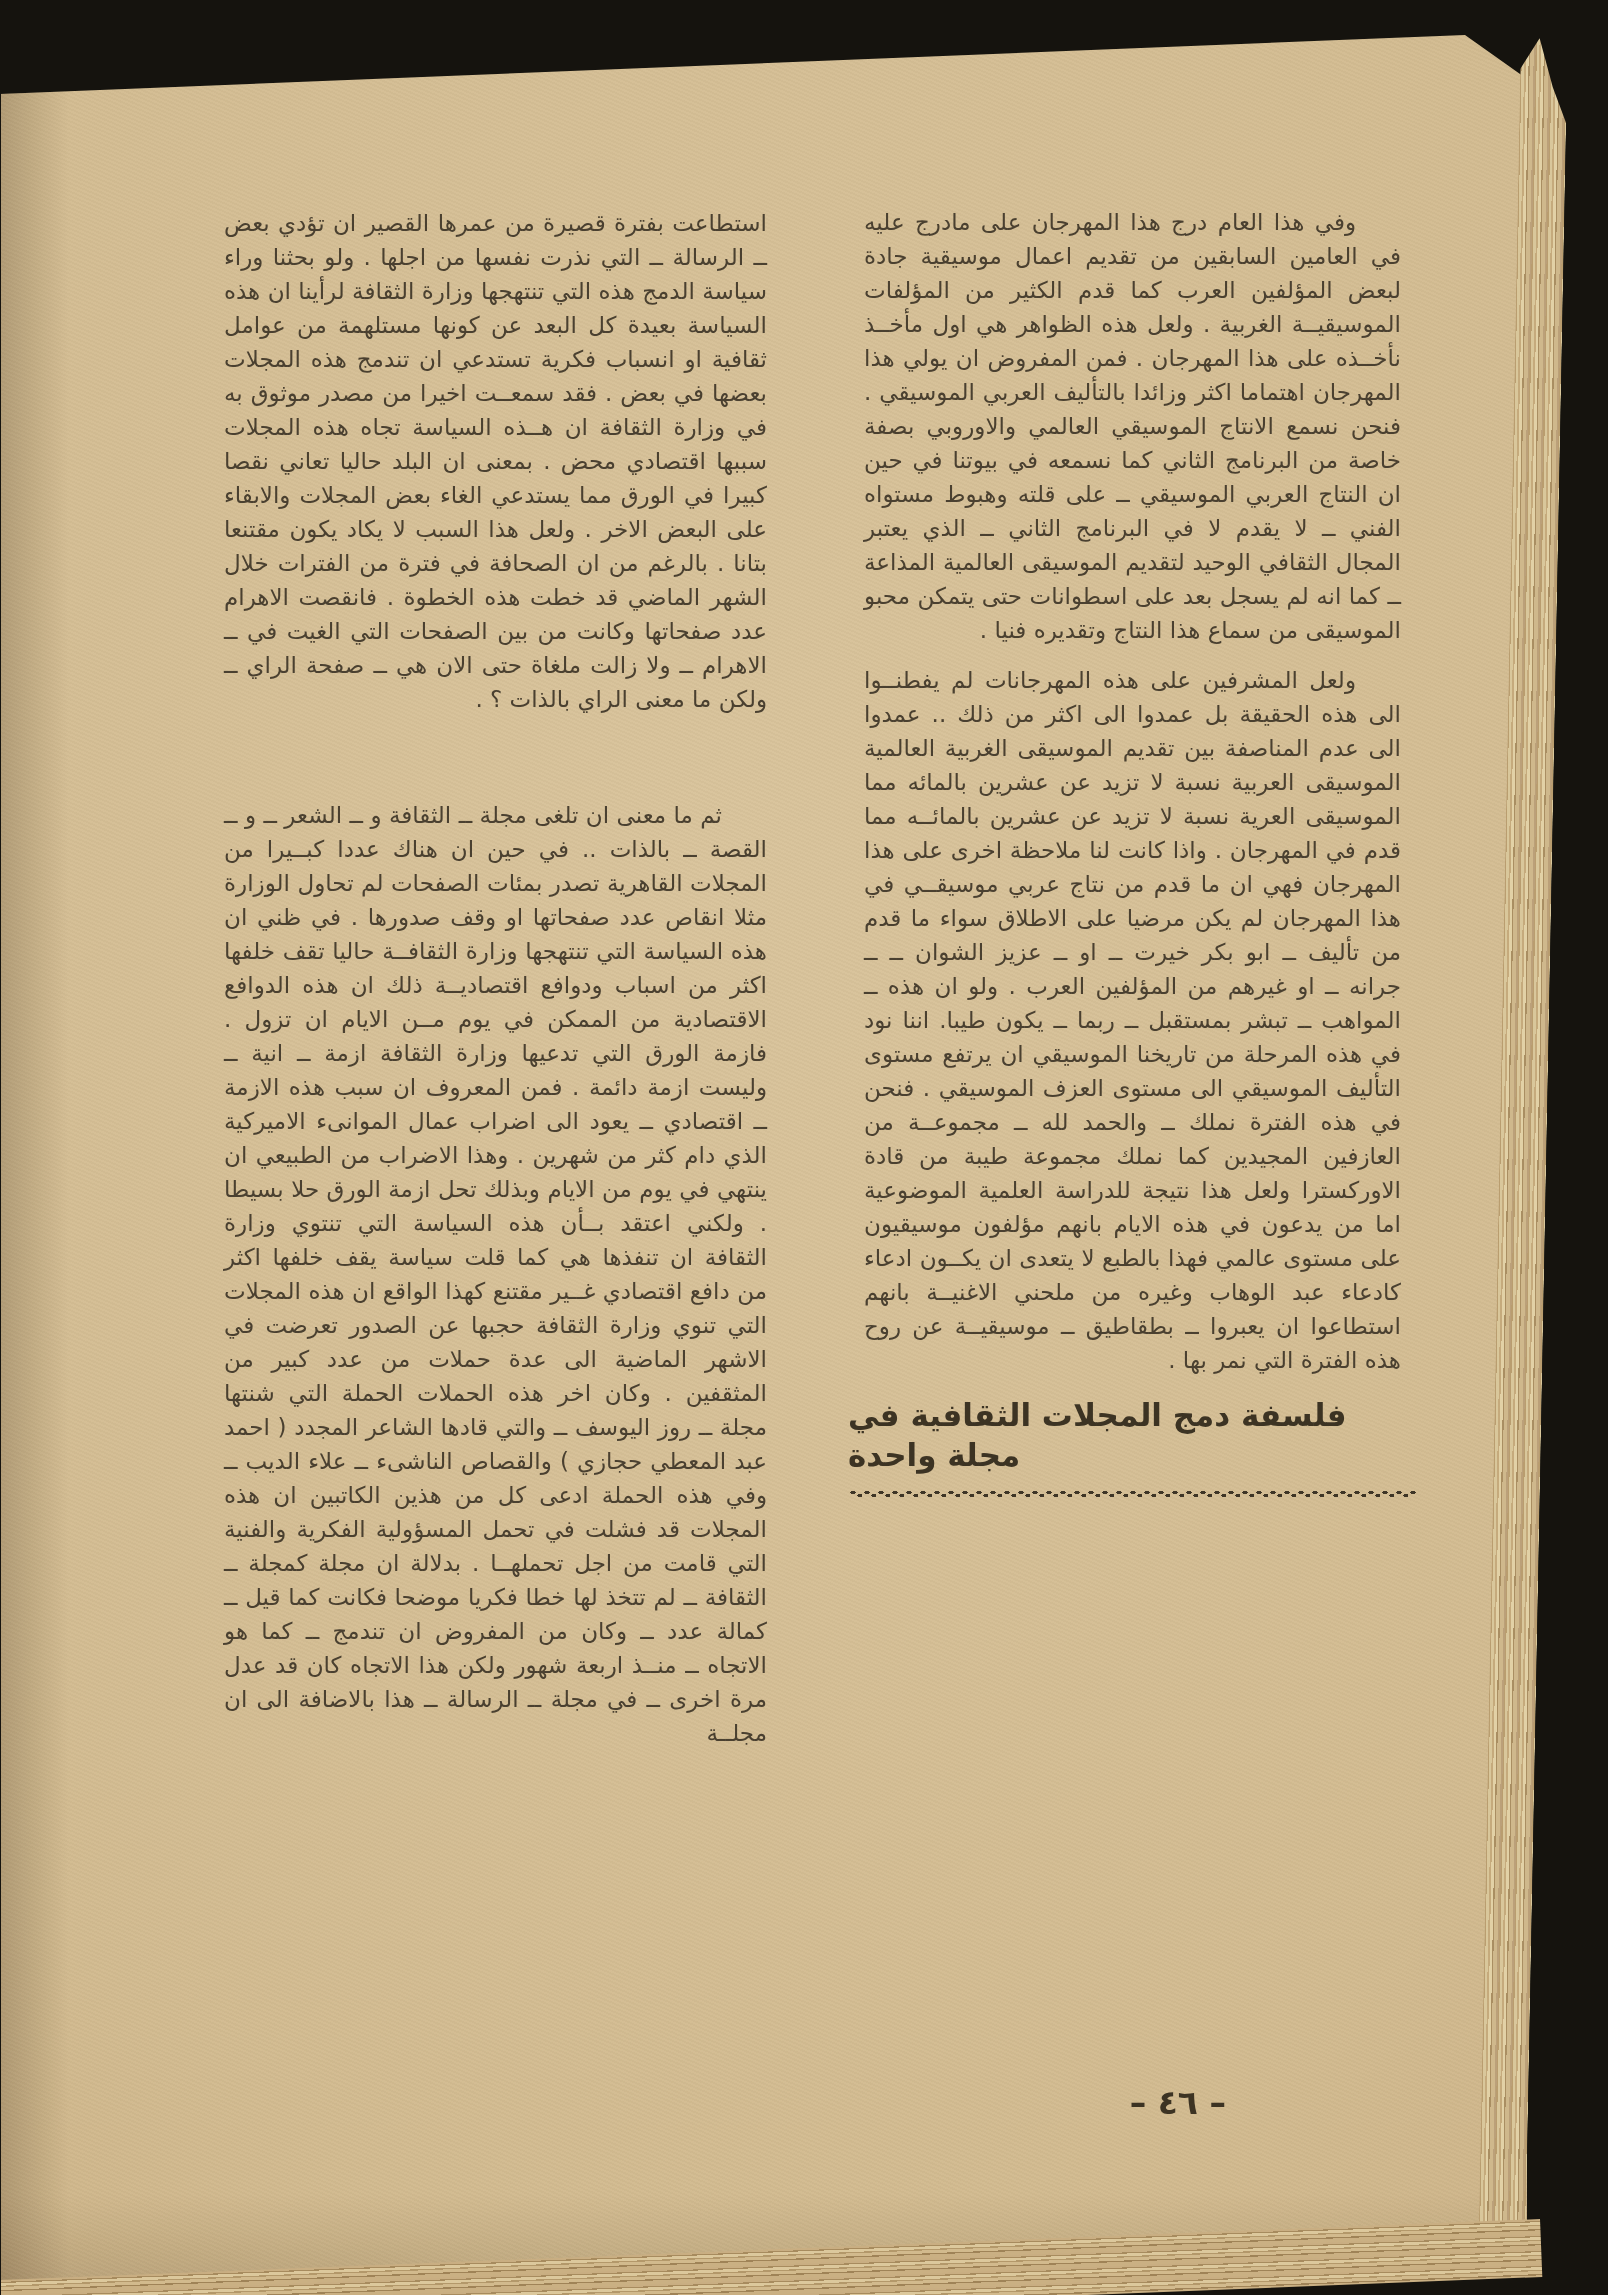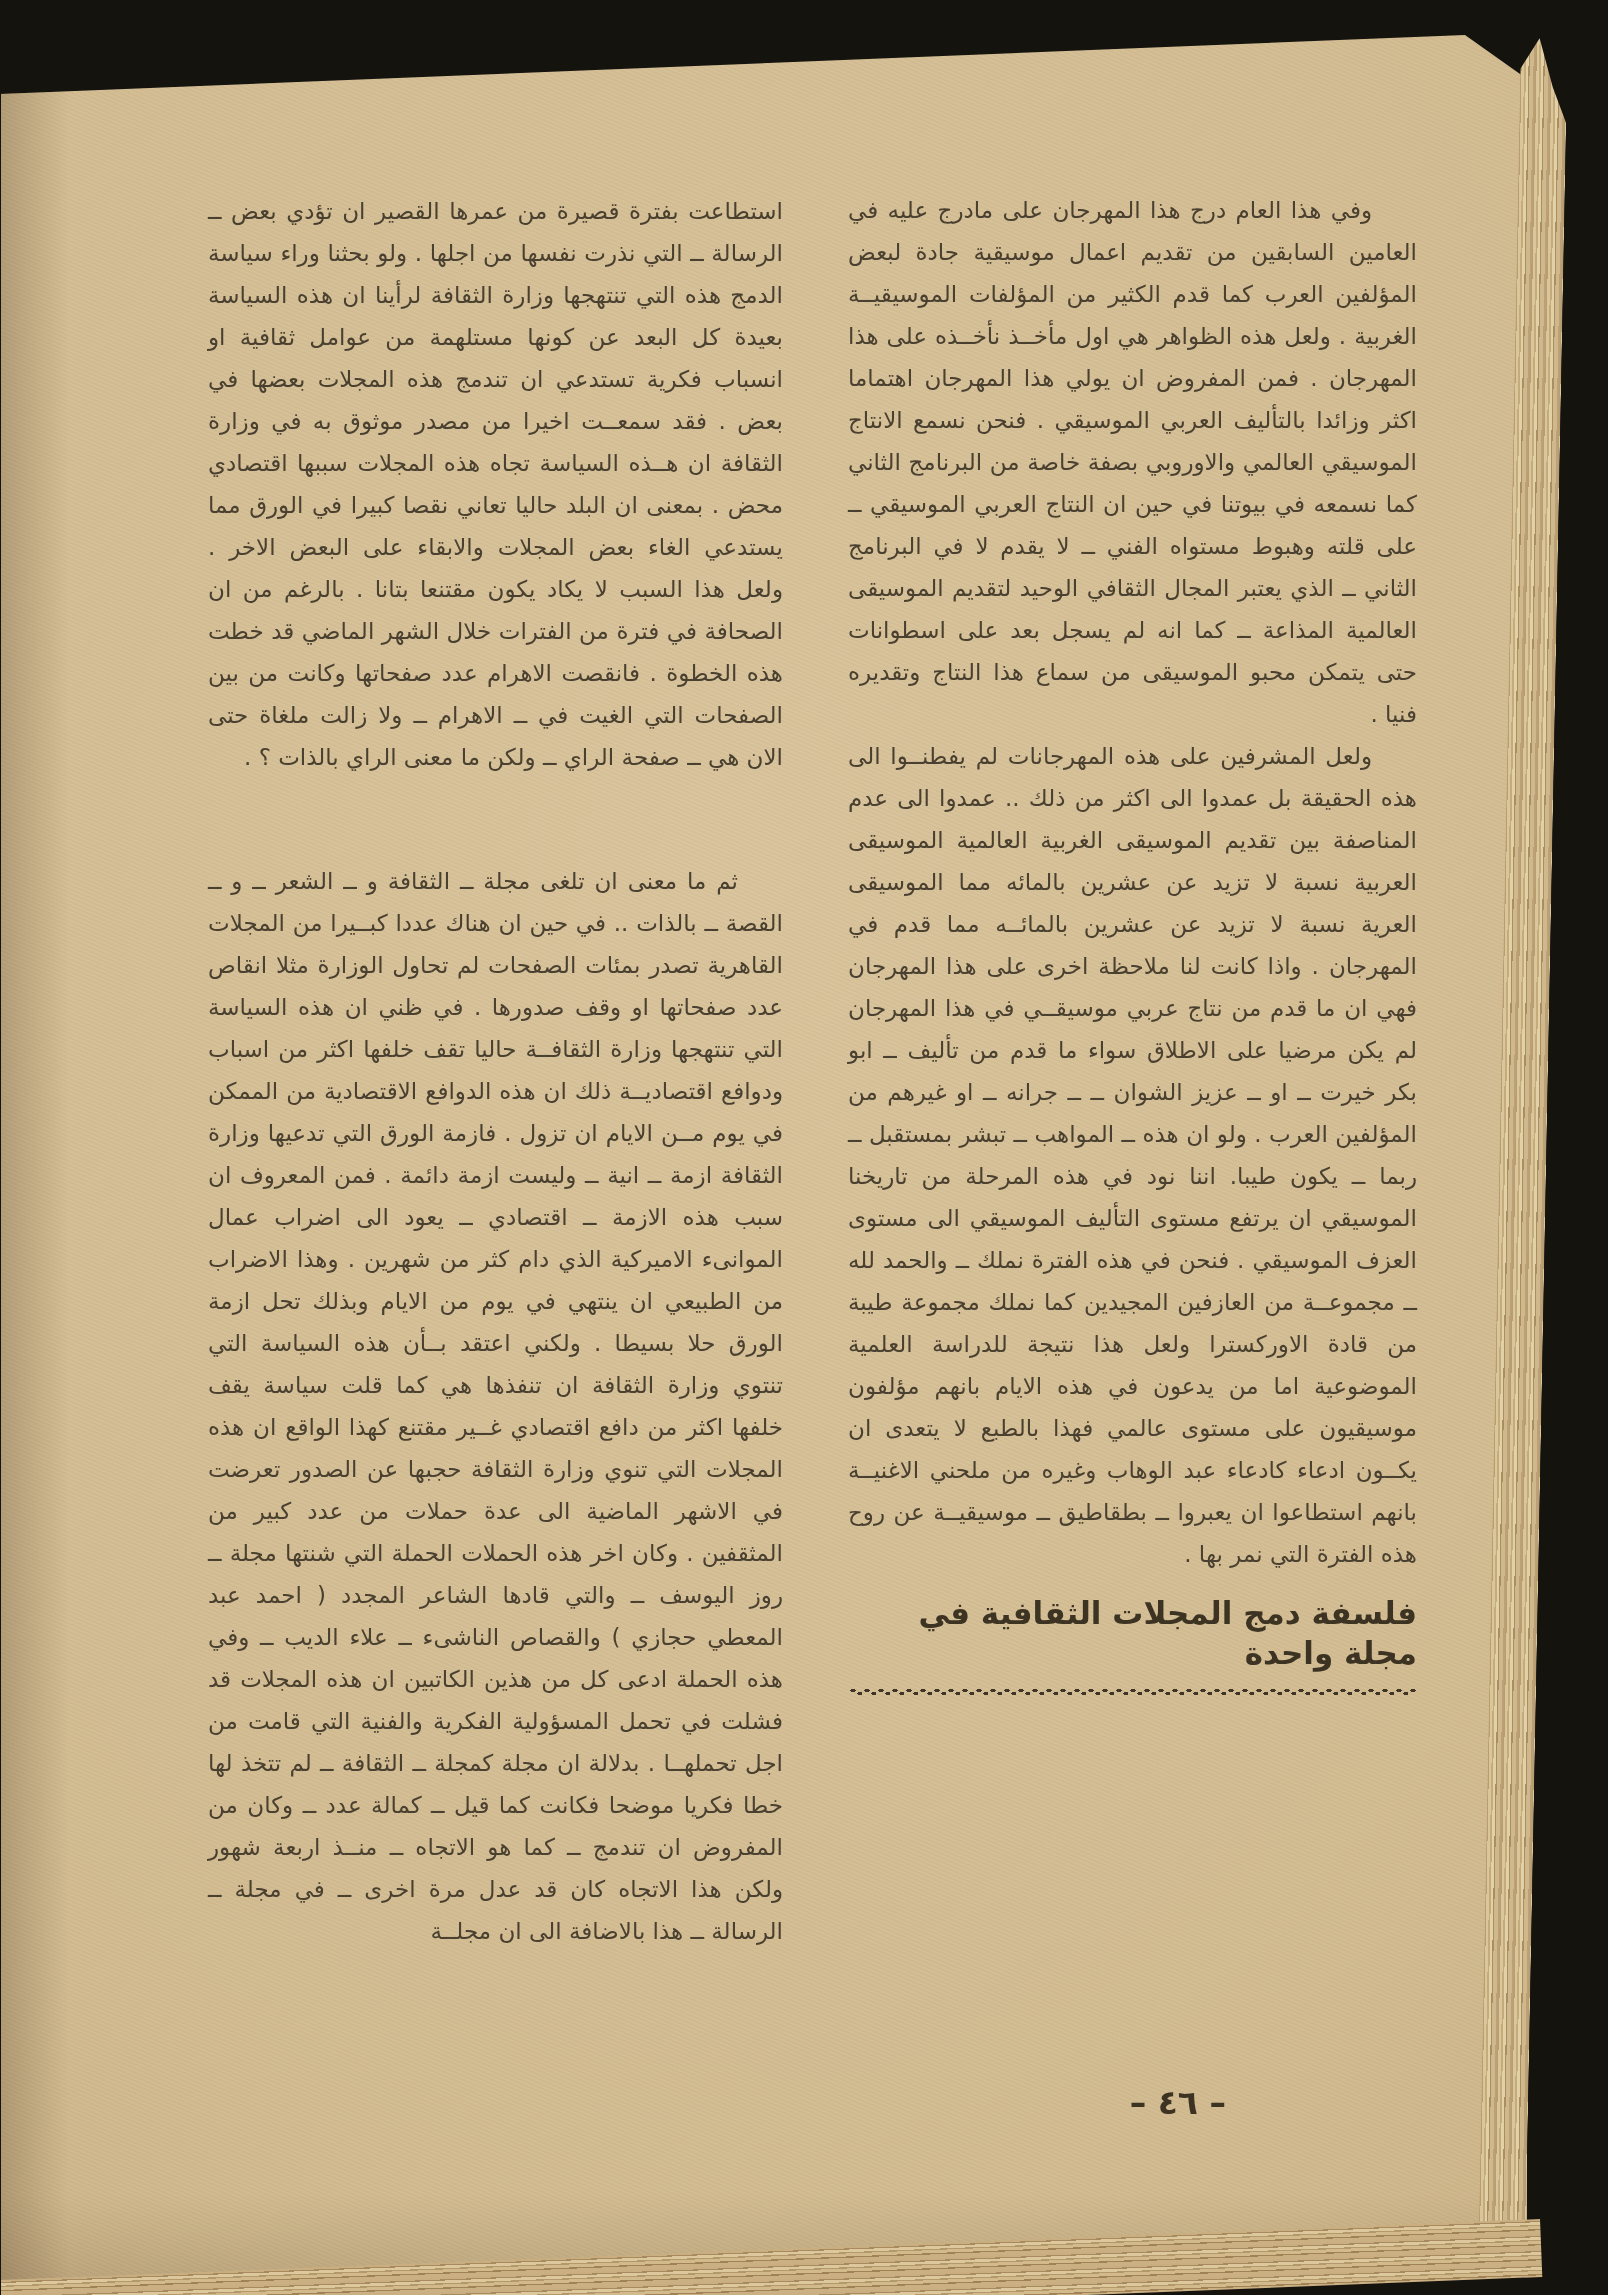--- a/index.html
+++ b/index.html
@@ -36,32 +36,32 @@
     transform:rotate(-2.27deg);transform-origin:right top;
     background:repeating-linear-gradient(180deg,
       #c9ae82 0 1.9px,#a78b5e 1.9px 3.1px,#dcc89c 3.1px 5.7px,#b3986a 5.7px 7px,
       #d2ba8d 7px 10px,#9f8357 10px 11.3px,#cab083 11.3px 15px);
   }
   
   .col{position:absolute;direction:rtl;}
   .col-right{left:848px;top:189px;width:569px;}
   .col-left{left:208px;top:190px;width:575px;}
   p.body-text{
-    margin:0;
-    font-size:23px;line-height:42px;
+    margin:16px;
+    font-size:23px;line-height:34px;
     color:#4a4030;
     text-align:justify;
     text-indent:45px;
   }
   p.no-indent{text-indent:0;}
   .col-left p.second{margin-top:82px;}
   .section-head{
     margin:17.6px 0 0 0;
     font-size:31px;line-height:40px;font-weight:700;
-    color:#3c3323;text-align:right;
+    color:#3c3323;text-align:left;
   }
   .divider{
     margin-top:15px;
     height:8.2px;width:100%;
     background:
       radial-gradient(ellipse 4.4px 2.5px at 5px 2.5px, #3e3526 60%, transparent 66%),
       radial-gradient(ellipse 4.4px 2.5px at 12px 5.7px, #3e3526 60%, transparent 66%);
     background-size:14px 8.2px;
     background-repeat:repeat-x;
   }

